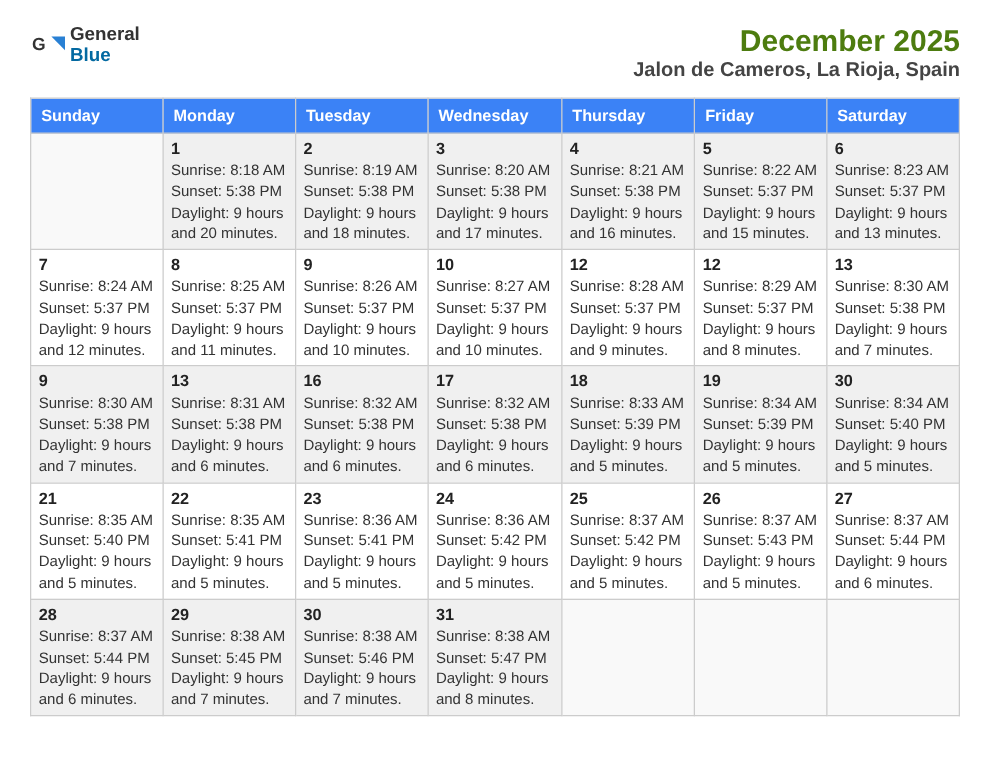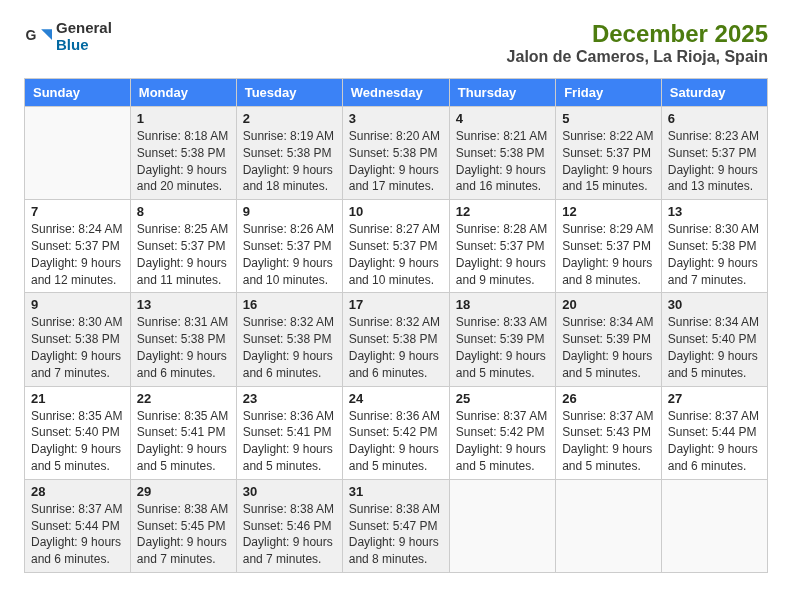--- a/index.html
+++ b/index.html
@@ -193,21 +193,21 @@
         </td>
         <td>
           <div class="cell-day">17</div>
           <div class="cell-info">Sunrise: 8:32 AM<br>Sunset: 5:38 PM<br>Daylight: 9 hours<br>and 6 minutes.</div>
         </td>
         <td>
           <div class="cell-day">18</div>
           <div class="cell-info">Sunrise: 8:33 AM<br>Sunset: 5:39 PM<br>Daylight: 9 hours<br>and 5 minutes.</div>
         </td>
         <td>
-          <div class="cell-day">20</div>
+          <div class="cell-day">19</div>
           <div class="cell-info">Sunrise: 8:34 AM<br>Sunset: 5:39 PM<br>Daylight: 9 hours<br>and 5 minutes.</div>
         </td>
         <td>
           <div class="cell-day">30</div>
           <div class="cell-info">Sunrise: 8:34 AM<br>Sunset: 5:40 PM<br>Daylight: 9 hours<br>and 5 minutes.</div>
         </td>
       </tr>
       <tr>
         <td>
           <div class="cell-day">21</div>

